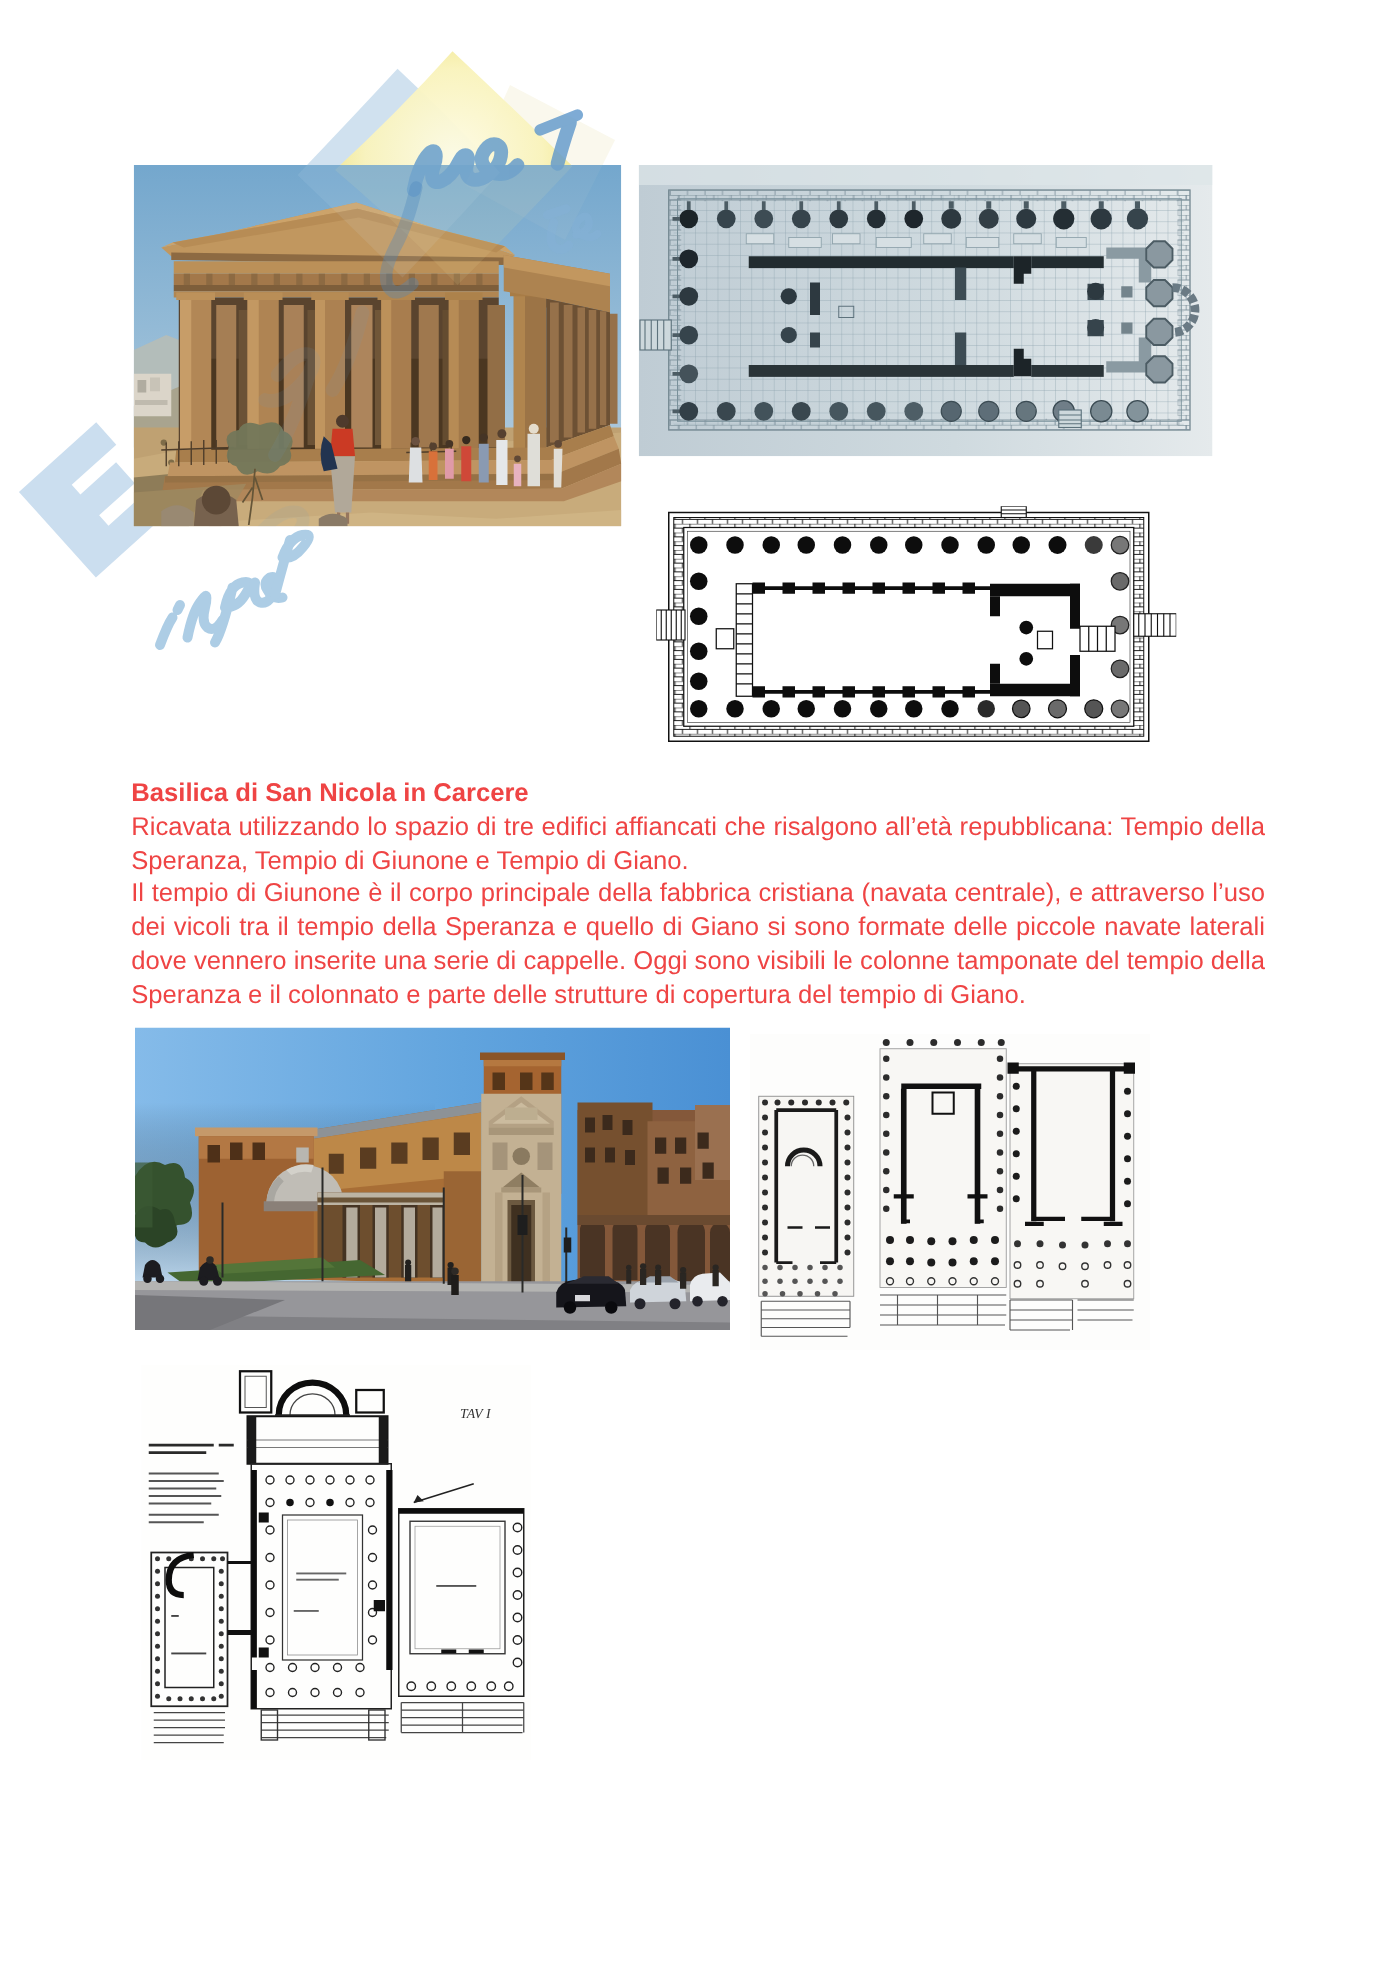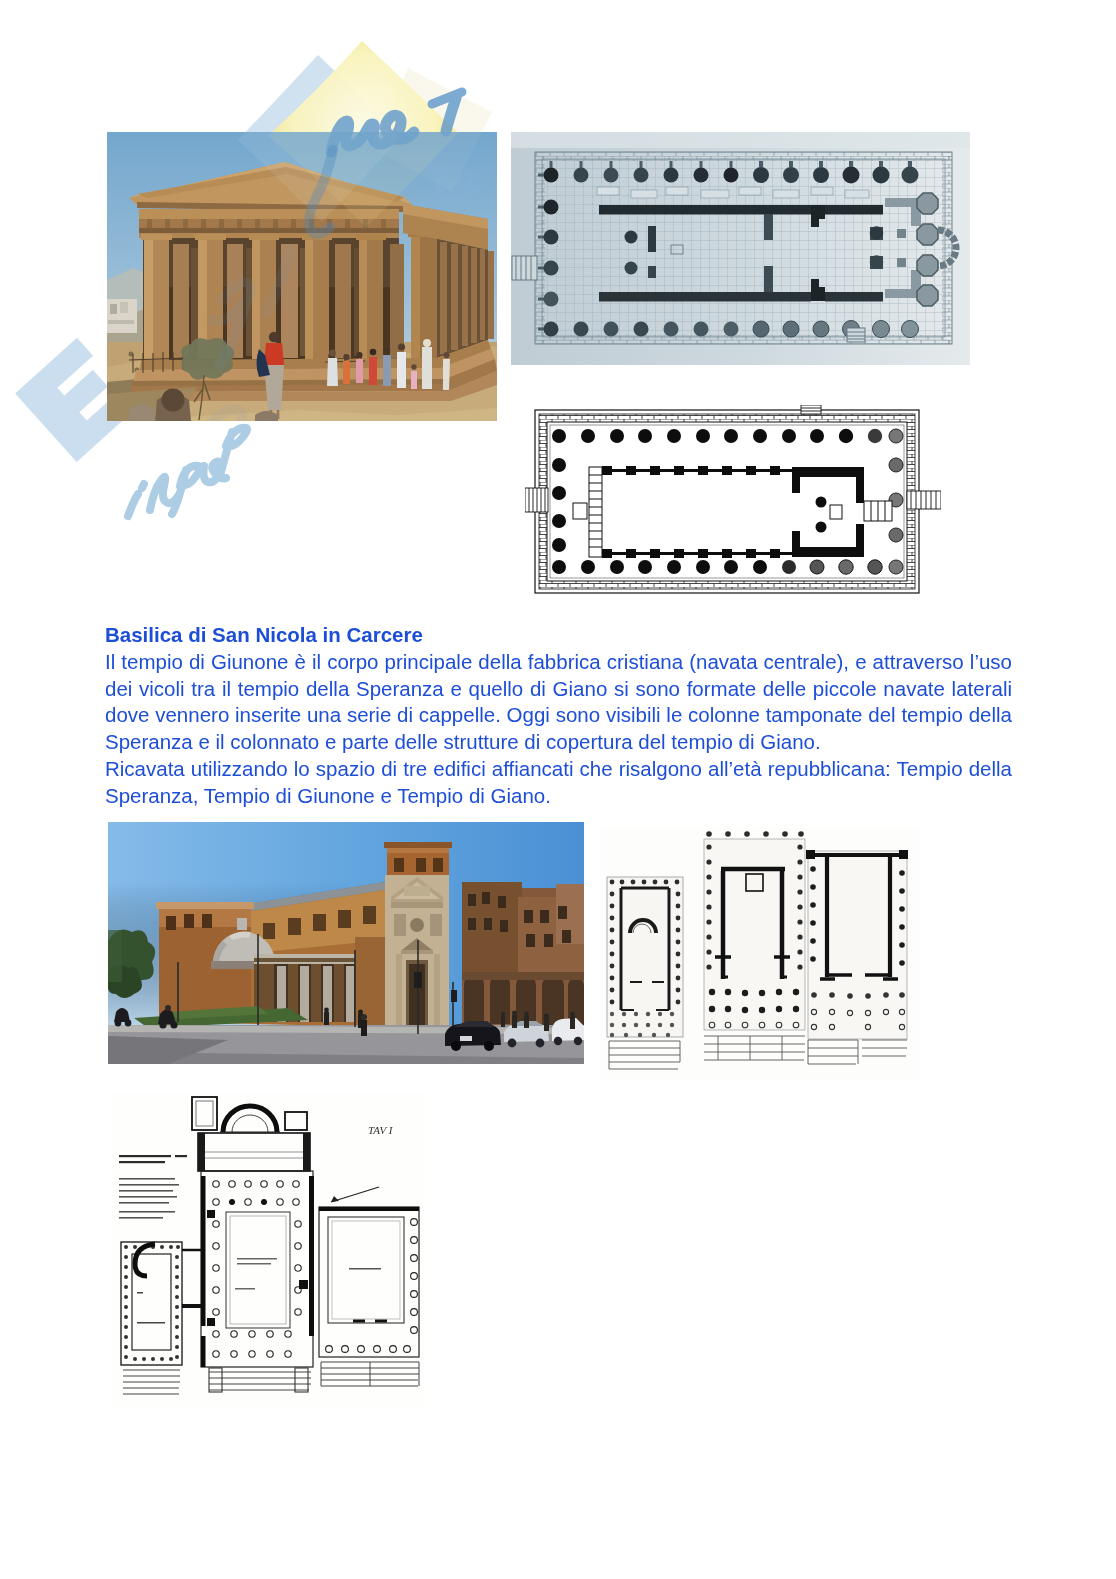--- a/index.html
+++ b/index.html
@@ -1,20 +1,20 @@
 <!DOCTYPE html>
 <html><head>
 <meta charset="utf-8">
 <style>
   html,body{margin:0;padding:0;background:#ffffff;}
   #page{position:relative;width:1116px;height:1579px;background:#ffffff;overflow:hidden;
         font-family:"Liberation Sans",sans-serif;}
   .abs{position:absolute;text-decoration:underline;}
   #textblock{position:absolute;left:105px;top:622px;width:907px;
-     font-size:20.5px;line-height:26.8px;color:#1d4ed8;text-align:justify;}
+     font-size:20.5px;line-height:26.8px;color:#ef4444;text-align:justify;}
   #textblock h3{margin:0;font-size:20.5px;font-weight:bold;}
   #textblock p{margin:0;}
 </style>
 </head>
 <body>
 <div id="page">
 
 <div id="wmback" class="abs" style="left:0;top:0;width:560px;height:560px;pointer-events:none;">
 <svg width="560" height="560" viewBox="0 0 560 560" xmlns="http://www.w3.org/2000/svg">
 <defs>
@@ -512,23 +512,23 @@
 <rect x="339" y="96" width="28" height="20"></rect>
 <path d="M346 96 V116 M353 96 V116 M360 96 V116"></path>
 </g>
 </svg>
 </div>
 
 <div id="textblock">
 
 <h3>Basilica di San Nicola in Carcere</h3>
 
+<p>Ricavata utilizzando lo spazio di tre edifici affiancati che risalgono all’età repubblicana: Tempio della Speranza, Tempio di Giunone e Tempio di Giano.</p>
+
 <p>Il tempio di Giunone è il corpo principale della fabbrica cristiana (navata centrale), e attraverso l’uso dei vicoli tra il tempio della Speranza e quello di Giano si sono formate delle piccole navate laterali dove vennero inserite una serie di cappelle. Oggi sono visibili le colonne tamponate del tempio della Speranza e il colonnato e parte delle strutture di copertura del tempio di Giano.</p>
-
-<p>Ricavata utilizzando lo spazio di tre edifici affiancati che risalgono all’età repubblicana: Tempio della Speranza, Tempio di Giunone e Tempio di Giano.</p>
 </div>
 
 <div id="photo2" class="abs" style="left:108px;top:822px;width:476px;height:242px;">
 <svg width="476" height="242" viewBox="0 0 476 242" xmlns="http://www.w3.org/2000/svg">
 <defs>
 <linearGradient id="sky2" x1="0" y1="0" x2="1" y2="0">
   <stop offset="0" stop-color="#85bbe9"></stop>
   <stop offset="0.55" stop-color="#61a4de"></stop>
   <stop offset="1" stop-color="#4a90d4"></stop>
 </linearGradient>

